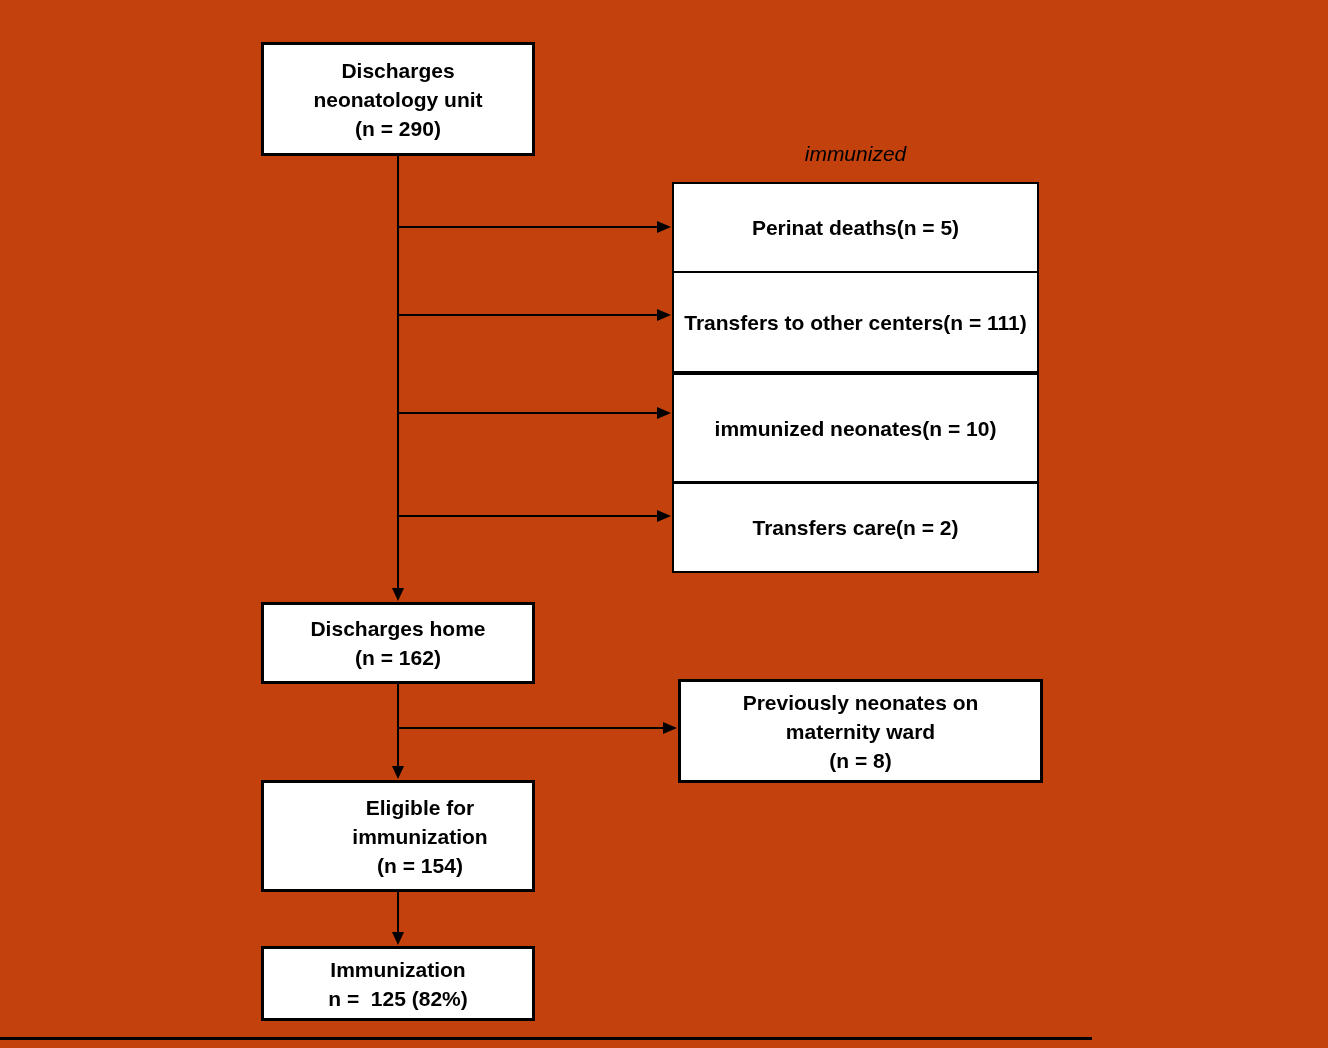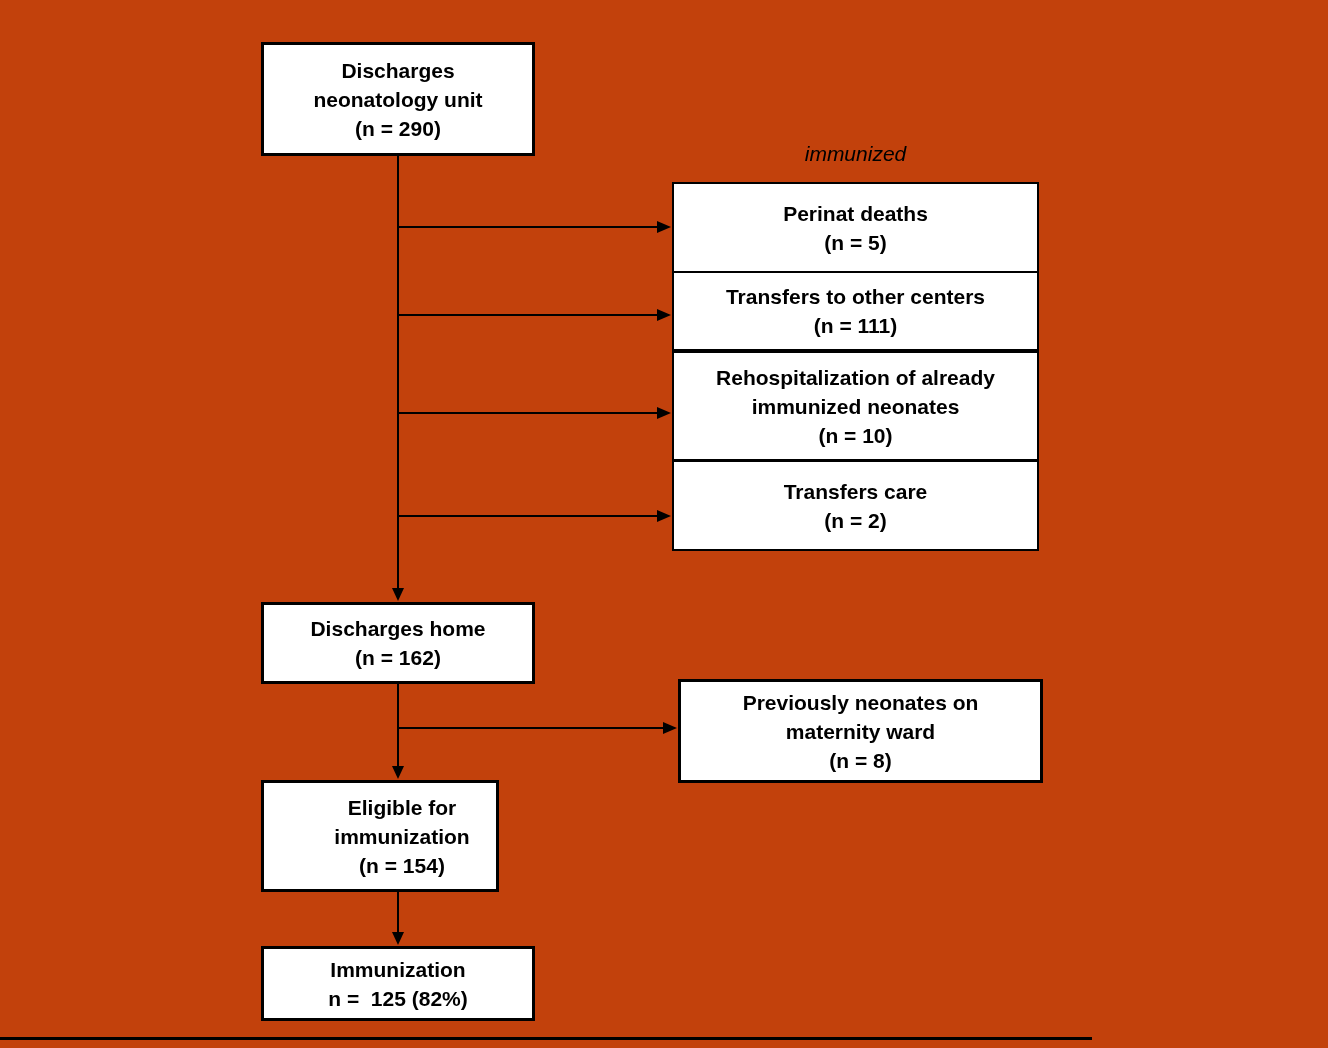--- a/index.html
+++ b/index.html
@@ -28,21 +28,21 @@
     align-items: center;
     justify-content: center;
     text-align: center;
     font-weight: bold;
     font-size: 21px;
     line-height: 29px;
   }
   .node span { white-space: pre-wrap; }
   .node-top          { left: 261px; top: 42px;  width: 274px; height: 114px; }
   .node-home         { left: 261px; top: 602px; width: 274px; height: 82px;  }
-  .node-eligible     { left: 261px; top: 780px; width: 238px; height: 112px; padding-left: 44px; }
+  .node-eligible     { left: 261px; top: 780px; width: 274px; height: 112px; padding-left: 44px; }
   .node-immunization { left: 261px; top: 946px; width: 274px; height: 75px;  }
   .node-maternity    { left: 678px; top: 679px; width: 365px; height: 104px; }
 
   .exclusions-label {
     position: absolute;
     left: 672px; top: 142px; width: 367px;
     text-align: center;
     font-style: italic;
     font-weight: normal;
     font-size: 21px;
@@ -51,31 +51,31 @@
   .excl-stack {
     position: absolute;
     left: 672px; top: 182px; width: 367px;
     box-sizing: border-box;
     border: 2px solid #000000;
     background: #ffffff;
   }
   .excl-row {
     box-sizing: border-box;
     display: flex;
-    flex-direction: column;
+    flex-direction: row;
     align-items: center;
     justify-content: center;
     text-align: center;
     font-weight: bold;
     font-size: 21px;
     line-height: 29px;
   }
   .excl-row span { white-space: pre-wrap; }
   .excl-row-1 { height: 87px; }
-  .excl-row-2 { height: 78px;  border-top: 2px solid #000000; }
+  .excl-row-2 { height: 100px;  border-top: 2px solid #000000; }
   .excl-row-3 { height: 110px; border-top: 4px solid #000000; }
   .excl-row-4 { height: 90px;  border-top: 3px solid #000000; }
 
   .bottom-rule {
     position: absolute;
     left: 0; top: 1037px;
     width: 1092px; height: 3px;
     background: #000000;
   }
 </style>
@@ -134,21 +134,20 @@
   <div class="excl-stack">
     <div class="excl-row excl-row-1">
       <span>Perinat deaths</span>
       <span>(n = 5)</span>
     </div>
     <div class="excl-row excl-row-2">
       <span>Transfers to other centers</span>
       <span>(n = 111)</span>
     </div>
     <div class="excl-row excl-row-3">
-      <span>Rehospitalization of already</span>
       <span>immunized neonates</span>
       <span>(n = 10)</span>
     </div>
     <div class="excl-row excl-row-4">
       <span>Transfers care</span>
       <span>(n = 2)</span>
     </div>
   </div>
 
   <div class="node node-home">

